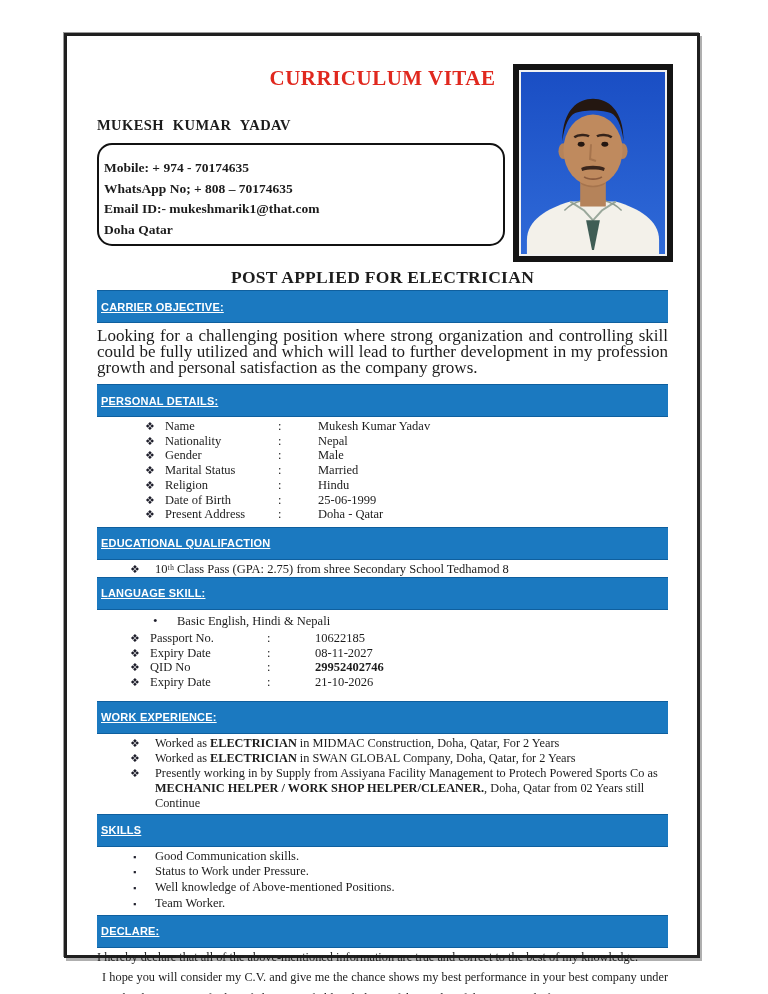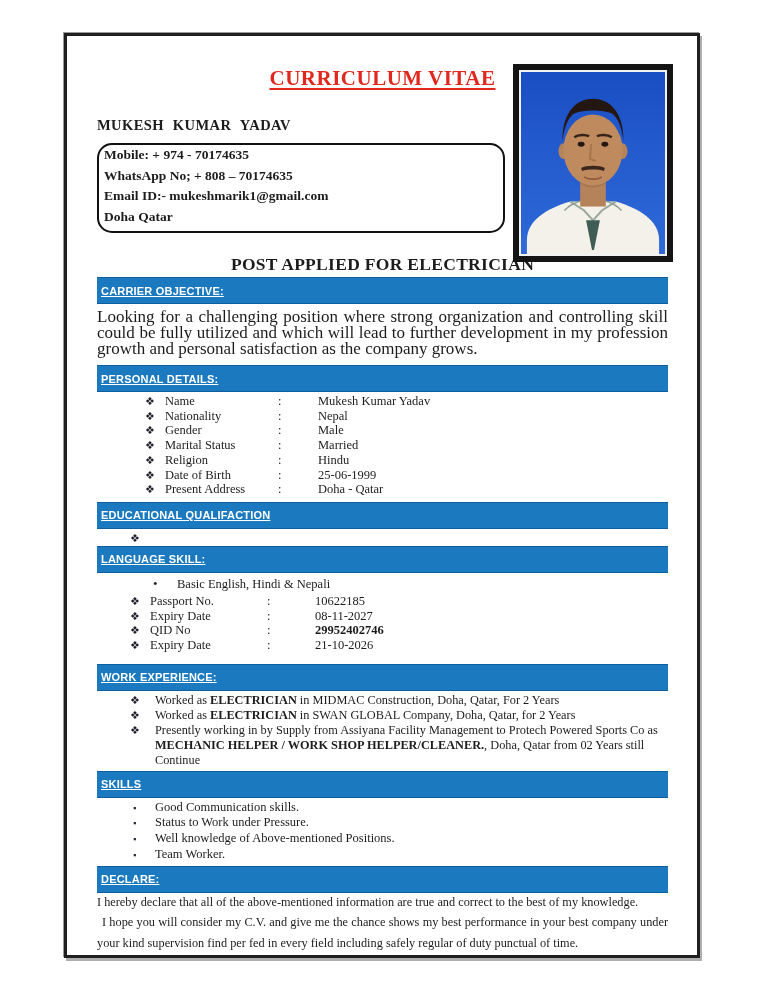--- a/index.html
+++ b/index.html
@@ -9,47 +9,47 @@
     -webkit-font-smoothing:antialiased;
   }
   .frame{
     position:absolute;left:64px;top:33px;width:630px;height:919px;
     border:3px solid #1f1f1f;background:#ffffff;
     box-shadow:2px 3px 0 rgba(110,110,110,.55), -1px -1px 0 #9a9a9a;
   }
   .content{position:absolute;inset:0;padding:0 29px 0 30px;}
   .cv-title{
     margin-top:30px;text-align:center;color:#e0281e;font-weight:bold;
-    font-size:21px;letter-spacing:.5px;text-decoration:underline;
+    font-size:21px;letter-spacing:.5px;
     text-underline-offset:3px;
   }
   .photo-frame{
     position:absolute;left:446px;top:28px;width:160px;height:198px;
     background:#141414;padding:6px;box-sizing:border-box;
   }
   .photo{
     width:100%;height:100%;border:2px solid #f2f2f2;box-sizing:border-box;
     background:#1e55c8;overflow:hidden;
   }
   .photo svg{display:block;width:100%;height:100%;}
   .name{
     margin-top:26px;font-size:14.5px;font-weight:bold;letter-spacing:.4px;
     word-spacing:5px;
   }
   .contact-box{
     margin-top:9px;width:408px;box-sizing:border-box;
     border:2.5px solid #111;border-radius:15px;
-    padding:0 10px 4px 5px;font-weight:bold;font-size:13.5px;line-height:20.5px;
+    padding:13px 10px 4px 5px;font-weight:bold;font-size:13.5px;line-height:20.5px;
   }
   .post-applied{
     margin-top:21px;text-align:center;font-weight:bold;font-size:17.5px;
     letter-spacing:.3px;
   }
   .bar{
-    height:27px;background:#1b79c0;border-top:1px solid #0f5f9e;
+    height:33px;background:#1b79c0;border-top:1px solid #0f5f9e;
     border-bottom:1px solid #0f5f9e;box-sizing:border-box;
     padding:0 15px 0 4px;display:flex;align-items:center;
   }
   .bar-label{
     color:#ffffff;font-family:"Liberation Sans","DejaVu Sans",sans-serif;
     font-weight:bold;font-size:11px;line-height:12px;
     text-decoration:underline;letter-spacing:.2px;
   }
   .para{margin:0;font-size:17px;line-height:16px;text-align:justify;}
   .mt2{margin-top:2px}.mt3{margin-top:3px}.mt5{margin-top:5px}.mt8{margin-top:8px}
@@ -116,21 +116,21 @@
           <path d="M64,106 C68,109 78,109 82,106" stroke="#8a5a3c" stroke-width="1.8" fill="none"></path>
         </svg>
       </div>
     </div>
 
     <div class="name">MUKESH KUMAR YADAV</div>
 
     <div class="contact-box">
       <div>Mobile: + 974 - 70174635</div>
       <div>WhatsApp No; + 808 – 70174635</div>
-      <div>Email ID:- mukeshmarik1@gmail.com</div>
+      <div>Email ID:- mukeshmarik1@that.com</div>
       <div>Doha Qatar</div>
     </div>
 
     <div class="post-applied">POST APPLIED FOR ELECTRICIAN</div>
 
     <div class="bar mt2">
       <span class="bar-label">CARRIER OBJECTIVE:</span>
     </div>
     <p class="para mt5">Looking for a challenging position where strong organization and controlling skill could be fully utilized and which will lead to further development in my profession growth and personal satisfaction as the company grows.</p>
 
@@ -180,20 +180,21 @@
         <span class="dsep">:</span>
         <span class="dval">Doha - Qatar</span>
       </div>
     </div>
 
     <div class="bar mt5">
       <span class="bar-label">EDUCATIONAL QUALIFACTION</span>
     </div>
     <div class="erow mt2">
       <span class="bullet diamond">❖</span>
+      <span>10ᵗʰ Class Pass (GPA: 2.75) from shree Secondary School Tedhamod 8</span>
     </div>
 
     <div class="bar">
       <span class="bar-label">LANGUAGE SKILL:</span>
     </div>
     <div class="erow lrow mt3">
       <span class="bullet dot">•</span>
       <span>Basic English, Hindi &amp; Nepali</span>
     </div>
 

